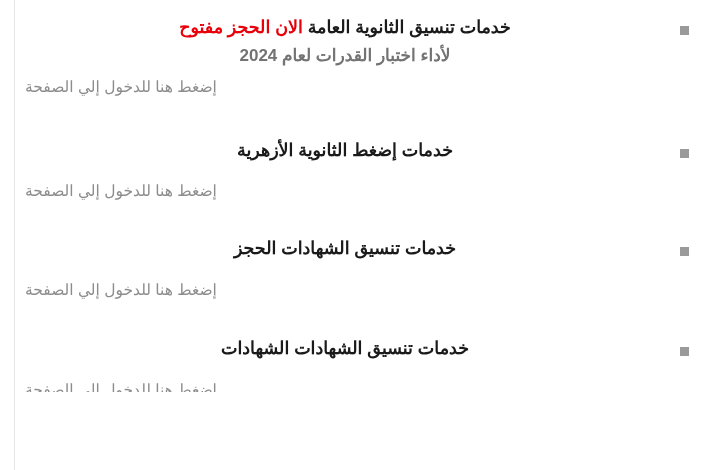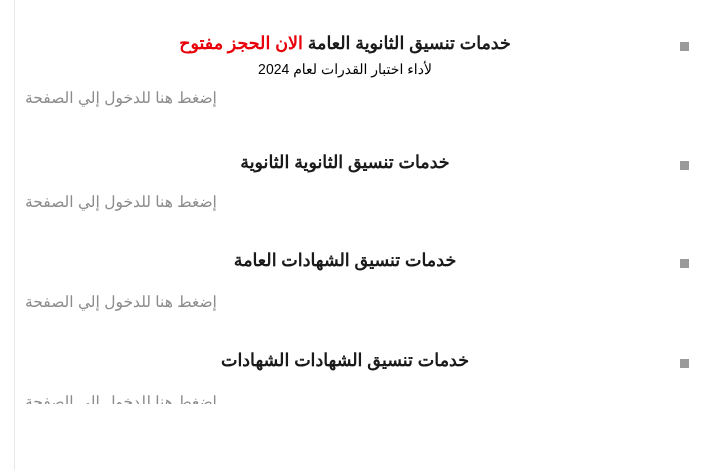--- a/index.html
+++ b/index.html
@@ -58,37 +58,37 @@
     line-height: 1.55;
     letter-spacing: 0;
     margin: 0;
     padding: 0 0 2px 0;
     text-align: center;
   }
   .heading .accent {
     color: #e8000a;
   }
   .heading-line2 {
-    font-size: 14px;
-    font-weight: normal;
-    color: #000000;
+    font-size: 17px;
+    font-weight: bold;
+    color: #737373;
     line-height: 1.5;
     margin: 0 0 6px 0;
     text-align: center;
   }
   .sub {
     font-size: 15.5px;
     color: #8c8c8c;
     line-height: 1.6;
     text-align: left;
     margin: 0;
   }
   .spacer-lg { height: 34px; }
   .spacer-md { height: 28px; }
-  .item-1 { margin-top: 20px; }
+  .item-1 { margin-top: 4px; }
   .clipped {
     overflow: hidden;
     max-height: 14px;
   }
 </style>
 </head>
 <body>
 
 <div class="page">
 
@@ -100,29 +100,29 @@
       <span class="bullet"></span>
       <div class="heading"><span>خدمات تنسيق الثانوية العامة </span><span class="accent"> الان الحجز مفتوح</span></div>
       <div class="heading-line2">لأداء اختبار القدرات لعام 2024</div>
       <div class="sub">إضغط هنا للدخول إلي الصفحة</div>
     </div>
 
     <div class="spacer-lg"></div>
 
     <div class="item">
       <span class="bullet"></span>
-      <div class="heading">خدمات تنسيق الثانوية الثانوية</div>
+      <div class="heading">خدمات إضغط الثانوية الأزهرية</div>
       <div class="sub" style="margin-top:12px;">إضغط هنا للدخول إلي الصفحة</div>
     </div>
 
     <div class="spacer-md"></div>
 
     <div class="item">
       <span class="bullet"></span>
-      <div class="heading">خدمات تنسيق الشهادات العامة</div>
+      <div class="heading">خدمات تنسيق الشهادات الحجز</div>
       <div class="sub" style="margin-top:14px;">إضغط هنا للدخول إلي الصفحة</div>
     </div>
 
     <div class="spacer-md"></div>
 
     <div class="item">
       <span class="bullet"></span>
       <div class="heading">خدمات تنسيق الشهادات الشهادات</div>
       <div class="sub clipped" style="margin-top:14px;">إضغط هنا للدخول إلي الصفحة</div>
     </div>

